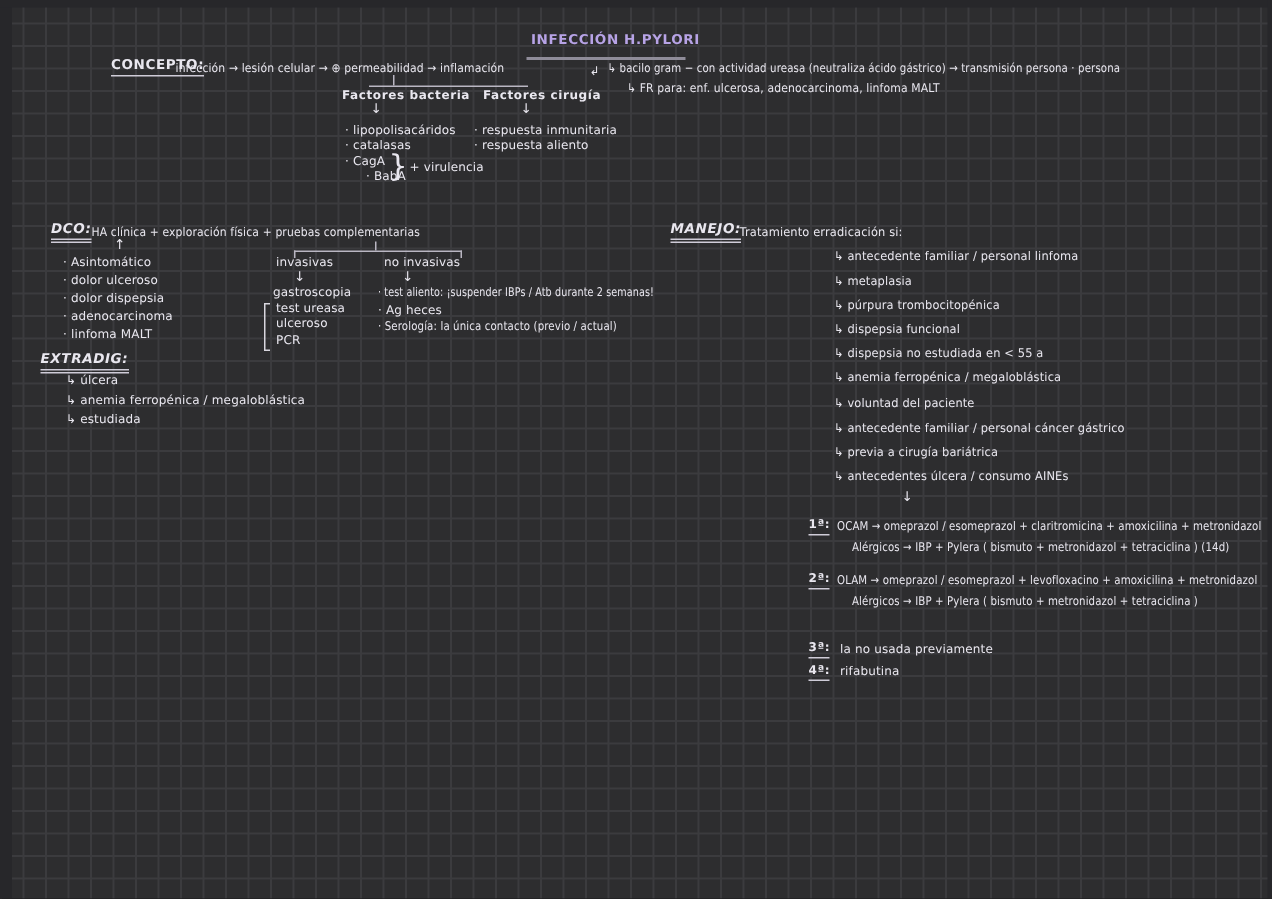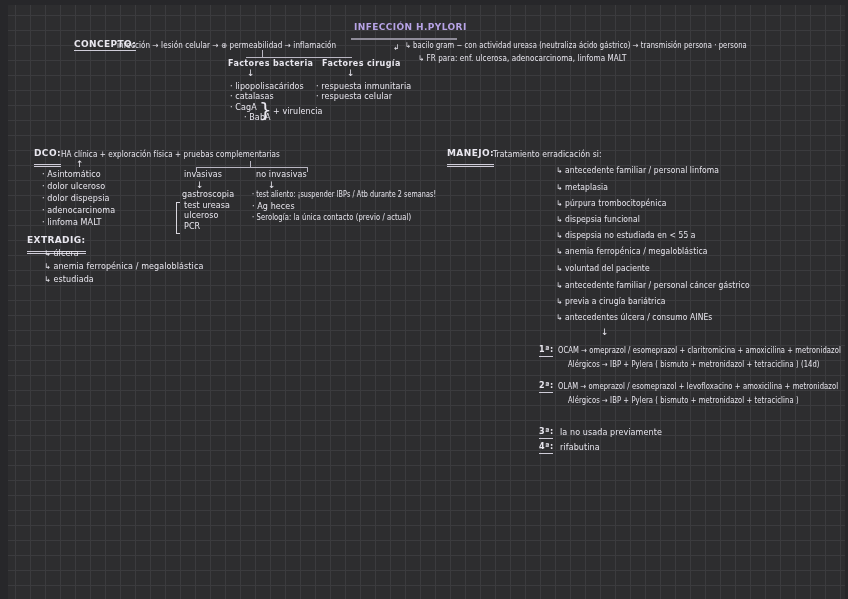--- a/index.html
+++ b/index.html
@@ -16,21 +16,21 @@
     font-family:"DejaVu Sans",sans-serif;
   }
   .edge{position:absolute;background:#27272a;}
   .t{
     position:absolute;white-space:nowrap;
     color:#e9e7ef;font-size:8px;line-height:10px;
     letter-spacing:.1px;transform-origin:0 50%;
   }
   .h{font-weight:bold;font-size:9px;letter-spacing:.4px;}
   .u{border-bottom:1px solid #cfccd8;padding-bottom:1px;}
-  .uu{border-bottom:3px double #cfccd8;padding-bottom:6px;}
+  .uu{border-bottom:3px double #cfccd8;padding-bottom:1px;font-style:italic;}
   .purple{color:#b7a3e6;}
   .sx95{transform:scaleX(.95);} .sx9{transform:scaleX(.9);}
   .sx85{transform:scaleX(.85);} .sx8{transform:scaleX(.8);}
   .ln{position:absolute;background:#b9b6c2;}
   .brk{position:absolute;border-left:1px solid #d8d6de;border-top:1px solid #d8d6de;border-bottom:1px solid #d8d6de;width:3px;}
   .brace{position:absolute;color:#e9e7ef;font-size:20px;line-height:20px;font-family:"DejaVu Sans",sans-serif;}
   .arrow{font-size:9px;}
 </style>
 </head>
 <body>
@@ -58,21 +58,21 @@
   <div class="t" style="left:230px;top:82px;">· lipopolisacáridos</div>
   <div class="t" style="left:230px;top:92px;">· catalasas</div>
   <div class="t" style="left:230px;top:103px;">· CagA</div>
   <div class="t" style="left:244px;top:113px;">· BabA</div>
   <div class="brace" style="left:259px;top:100px;">}</div>
   <div class="t" style="left:273px;top:107px;">+ virulencia</div>
 
   <div class="t h" style="left:322px;top:59px;font-size:8px;">Factores cirugía</div>
   <div class="t arrow" style="left:347px;top:68px;">↓</div>
   <div class="t" style="left:316px;top:82px;">· respuesta inmunitaria</div>
-  <div class="t" style="left:316px;top:92px;">· respuesta celular</div>
+  <div class="t" style="left:316px;top:92px;">· respuesta aliento</div>
 
   <div class="t h uu" style="left:34px;top:148px;">DCO:</div>
   <div class="t sx9" style="left:61px;top:150px;">HA clínica + exploración física + pruebas complementarias</div>
   <div class="t arrow" style="left:76px;top:159px;">↑</div>
 
   <div class="ln" style="left:250px;top:161px;width:1px;height:6px;"></div>
   <div class="ln" style="left:196px;top:167px;width:112px;height:1px;"></div>
   <div class="ln" style="left:196px;top:167px;width:1px;height:5px;"></div>
   <div class="ln" style="left:307px;top:167px;width:1px;height:5px;"></div>
 

